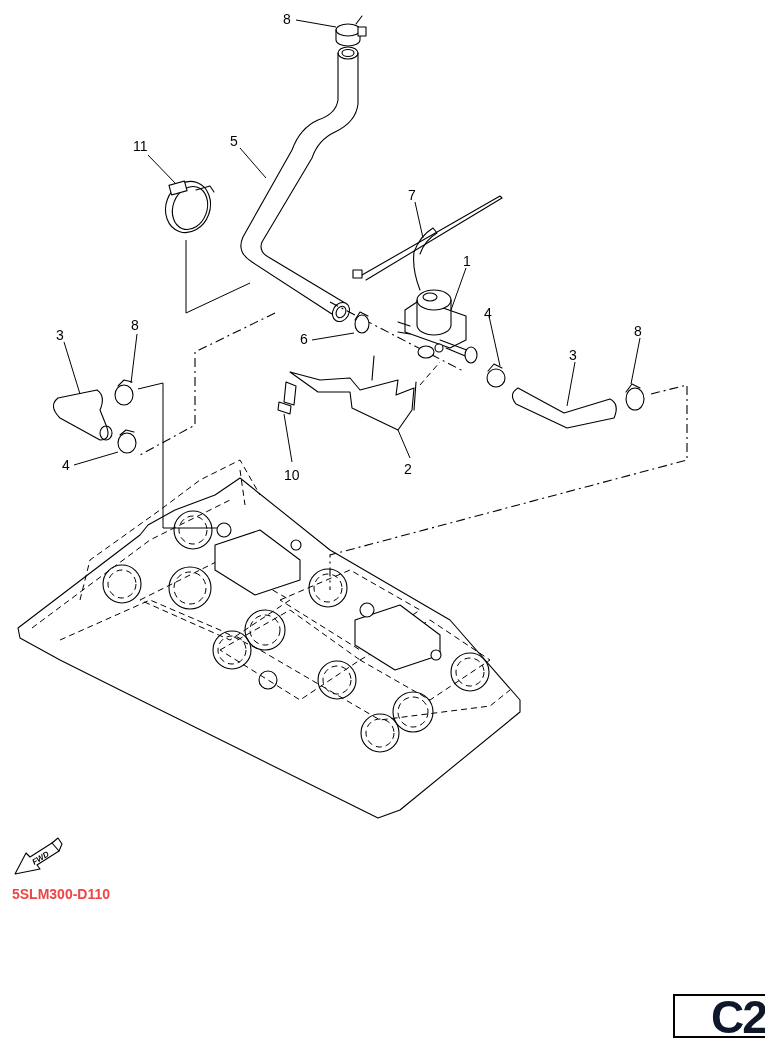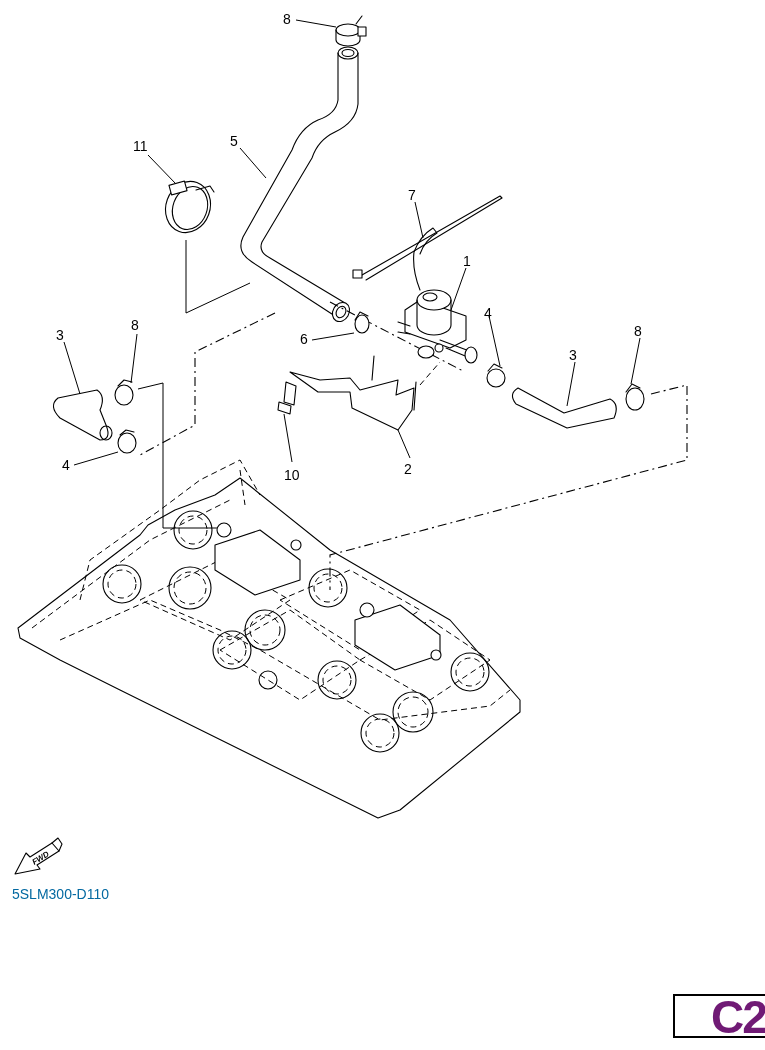--- a/index.html
+++ b/index.html
@@ -4,23 +4,23 @@
 <style>
   html,body{margin:0;padding:0;background:#fff;}
   body{width:765px;height:1050px;position:relative;overflow:hidden;font-family:"Liberation Sans",sans-serif;}
   svg{position:absolute;left:0;top:0;}
   .ln{fill:none;stroke:#000;stroke-width:1.1;stroke-linejoin:round;stroke-linecap:round;}
   .ln2{fill:#fff;stroke:#000;stroke-width:1.1;stroke-linejoin:round;}
   .dash{fill:none;stroke:#000;stroke-width:1.1;stroke-dasharray:9 4 2 4;}
   .dsh{fill:none;stroke:#000;stroke-width:1;stroke-dasharray:6 4;}
   .lead{fill:none;stroke:#000;stroke-width:1;}
   .callout{font-family:"Liberation Sans",sans-serif;font-size:14px;fill:#000;}
-  .code{position:absolute;left:12px;top:886px;font-size:14px;color:#0369a1;}
+  .code{position:absolute;left:12px;top:886px;font-size:14px;color:#ef4444;font-weight:bold;}
   .pagebox{position:absolute;left:673px;top:994px;width:100px;height:44px;border:2px solid #000;box-sizing:border-box;}
-  .pagebox span{position:absolute;left:36px;top:-6px;font-weight:bold;font-size:46px;letter-spacing:-2px;color:#701a75;}
+  .pagebox span{position:absolute;left:36px;top:-6px;font-weight:bold;font-size:46px;letter-spacing:-2px;color:#0f172a;}
 </style>
 </head>
 <body>
 
 <svg width="765" height="1050" viewBox="0 0 765 1050">
 
   <g>
     <ellipse class="ln2" cx="348" cy="30" rx="12" ry="6"></ellipse>
     <path class="ln" d="M336 30 L336 40 A12 6 0 0 0 360 40 L360 30"></path>
     <rect class="ln2" x="358" y="27" width="8" height="9"></rect>

